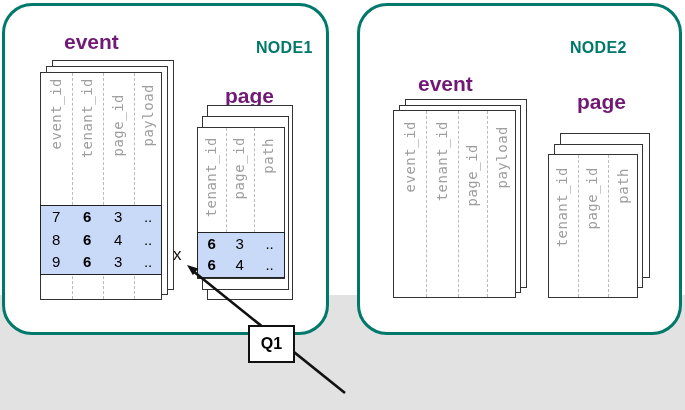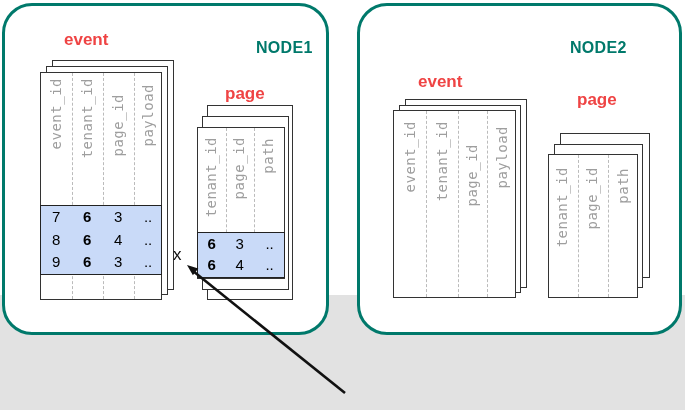--- a/index.html
+++ b/index.html
@@ -2,21 +2,21 @@
 <html><head>
 <meta charset="utf-8">
 <style>
   html,body{margin:0;padding:0;}
   .canvas{position:relative;width:685px;height:410px;background:#ffffff;overflow:hidden;
           font-family:"Liberation Sans",sans-serif;}
   .gray-band{position:absolute;left:0;top:295px;width:685px;height:115px;background:#e2e2e2;z-index:0;}
   .node-box{position:absolute;box-sizing:border-box;background:#ffffff;border:3.5px solid #00796b;
             border-radius:30px;z-index:1;}
   .node-title{position:absolute;z-index:2;font-weight:bold;font-size:16px;letter-spacing:.3px;color:#00796b;}
-  .table-label{position:absolute;z-index:2;font-weight:bold;font-size:17px;color:#ef4444;}
+  .table-label{position:absolute;z-index:2;font-weight:bold;font-size:21px;color:#701a75;}
   .sheet{position:absolute;box-sizing:border-box;background:#fff;border:1.4px solid #333;z-index:2;}
   .sep{position:absolute;top:0;bottom:0;width:0;border-left:1px dashed #bbbbbb;}
   .col-label{position:absolute;writing-mode:vertical-rl;transform:rotate(180deg);
              font-family:"DejaVu Sans Mono",monospace;font-size:14px;letter-spacing:.5px;
              color:#9e9e9e;line-height:16px;white-space:nowrap;}
   .hl{position:absolute;box-sizing:border-box;background:#c9daf8;border:1.4px solid #222;}
   .hl-row{display:flex;align-items:center;}
   .cell{flex:none;text-align:center;font-size:15px;color:#000;line-height:1;}
   .cell.b{font-weight:bold;}
   .x-marker{position:absolute;z-index:3;font-size:17px;color:#111;line-height:18px;}
@@ -122,14 +122,17 @@
     <span class="col-label" style="left:5px;top:12px;">tenant_id</span>
     <span class="col-label" style="left:35px;top:12px;">page_id</span>
     <span class="col-label" style="left:66px;top:13px;">path</span>
   </div>
 
   <svg class="arrow-svg" width="685" height="410" viewBox="0 0 685 410">
     <line x1="345" y1="393" x2="193" y2="271" stroke="#111" stroke-width="2.6"></line>
     <polygon points="187,265 198.3,268.6 192.9,275.2" fill="#111"></polygon>
   </svg>
 
+  <div class="q1">
+    <span>Q1</span>
+  </div>
 
 </div>
 
 </body></html>

